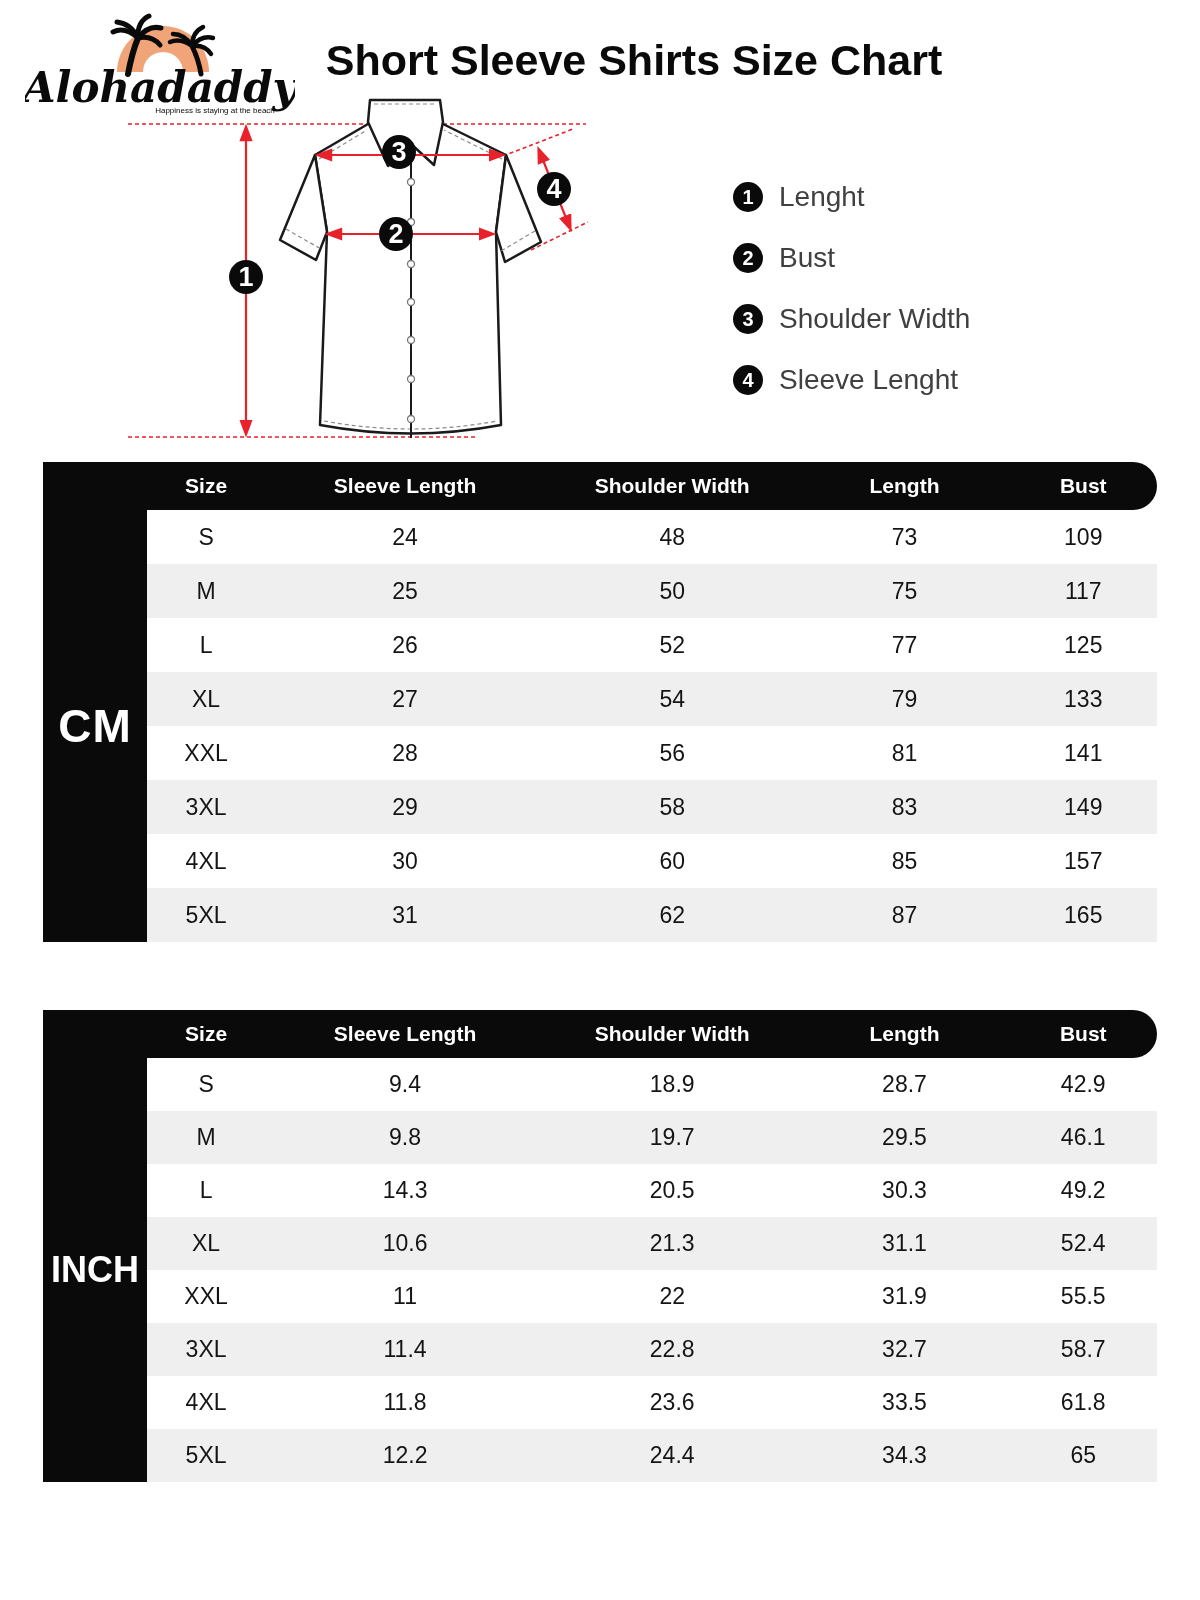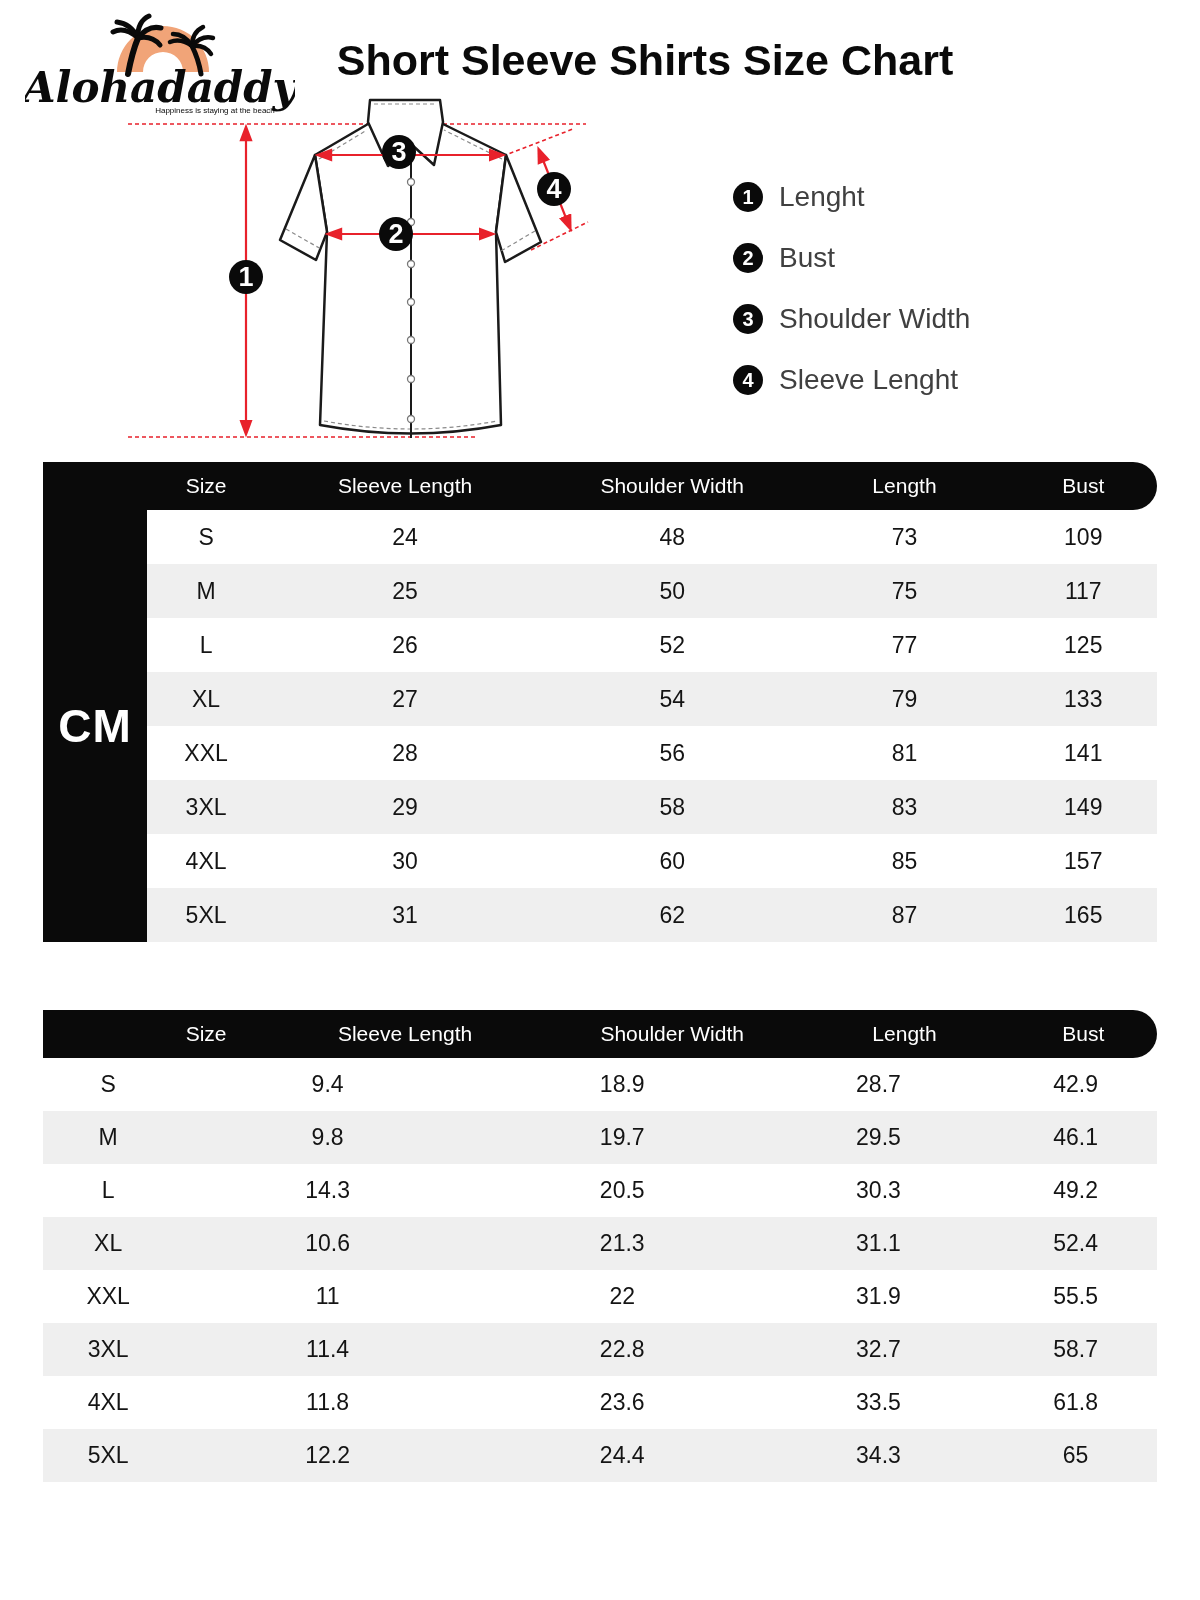--- a/index.html
+++ b/index.html
@@ -3,21 +3,21 @@
 <meta charset="utf-8">
 <style>
   html,body{margin:0;padding:0;background:#fff;}
   .page{
     position:relative;width:1200px;height:1600px;background:#fff;
     font-family:"Liberation Sans", sans-serif;color:#111;overflow:hidden;
   }
   
   .logo{position:absolute;left:25px;top:10px;width:270px;height:108px;}
   .page-title{
-    position:absolute;left:300px;top:36px;width:690px;text-align:center;
+    position:absolute;left:289px;top:36px;width:690px;text-align:center;
     font-size:43px;font-weight:bold;letter-spacing:0px;color:#0a0a0a;margin:0;
   }
   
   .shirt-diagram{position:absolute;left:118px;top:92px;width:500px;height:360px;}
   .legend{position:absolute;left:733px;top:182px;}
   .legend-item{display:flex;align-items:center;margin-bottom:31px;height:30px;}
   .legend-num{
     width:30px;height:30px;border-radius:50%;background:#0a0a0a;color:#fff;
     font-weight:bold;font-size:20px;display:flex;align-items:center;justify-content:center;
     flex:0 0 30px;
@@ -26,21 +26,21 @@
   
   .size-table{position:absolute;left:43px;width:1114px;}
   .size-table.cm{top:462px;}
   .size-table.inch{top:1010px;}
   .t-header{
     display:flex;align-items:center;background:#0a0a0a;height:48px;
     border-radius:0 26px 26px 0;position:relative;z-index:2;
   }
   .t-spacer{flex:0 0 104px;}
   .t-cols{display:flex;flex:1;}
-  .t-h{color:#fff;font-weight:normal;font-size:21px;text-align:center;}
+  .t-h{color:#fff;font-weight:bold;font-size:21px;text-align:center;}
   .t-body{display:flex;}
   .unit-bar{
     flex:0 0 104px;background:#0a0a0a;display:flex;align-items:center;justify-content:center;
     margin-top:-24px;padding-top:24px; 
   }
   .unit-label{color:#fff;font-weight:bold;}
   .cm .unit-label{font-size:46px;letter-spacing:1px;}
   .inch .unit-label{font-size:36px;letter-spacing:0px;}
   .t-rows{flex:1;}
   .t-row{display:flex;align-items:center;background:#fff;}
@@ -260,20 +260,23 @@
       <div class="t-spacer"></div>
       <div class="t-cols">
           <div class="t-h col0">Size</div>
           <div class="t-h col1">Sleeve Length</div>
           <div class="t-h col2">Shoulder Width</div>
           <div class="t-h col3">Length</div>
           <div class="t-h col4">Bust</div>
         </div>
     </div>
     <div class="t-body">
+      <div class="unit-bar">
+        <span class="unit-label">INCH</span>
+      </div>
       <div class="t-rows">
           <div class="t-row">
             <div class="t-c col0">S</div>
             <div class="t-c col1">9.4</div>
             <div class="t-c col2">18.9</div>
             <div class="t-c col3">28.7</div>
             <div class="t-c col4">42.9</div>
           </div>
           <div class="t-row alt">
             <div class="t-c col0">M</div>

